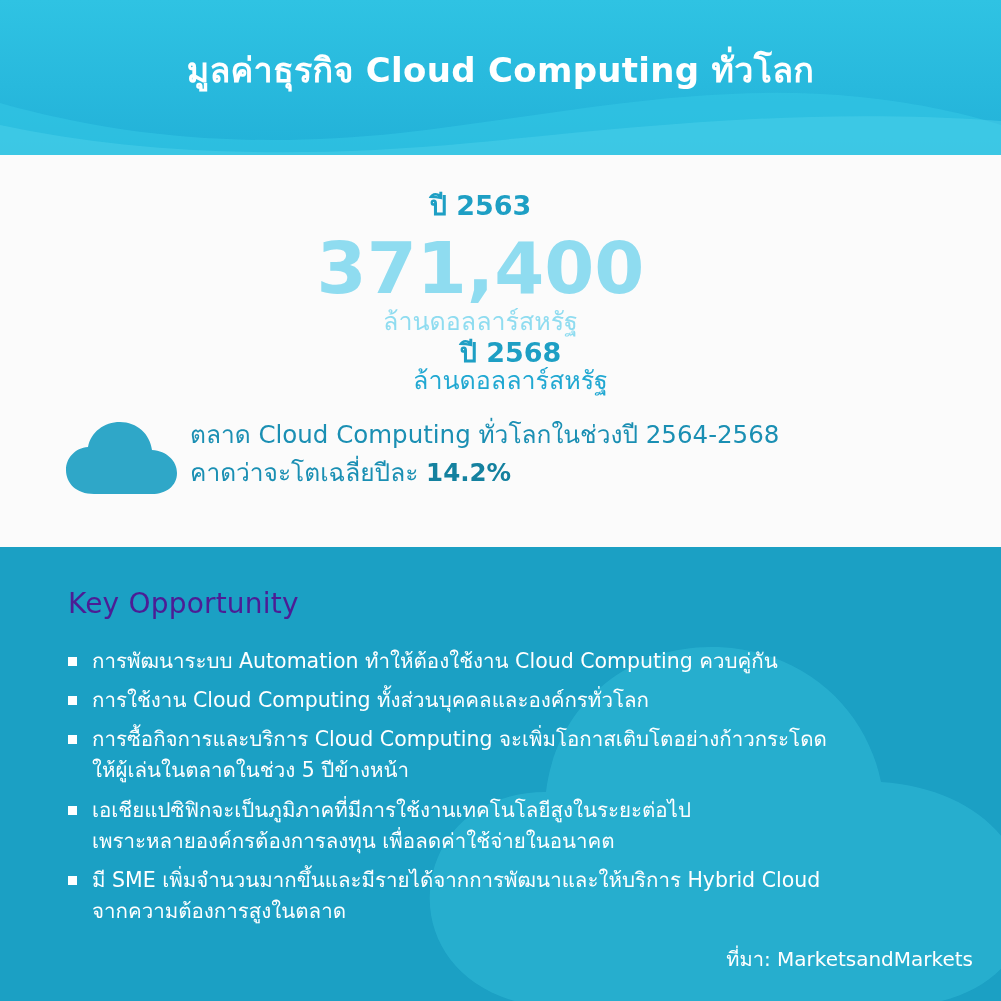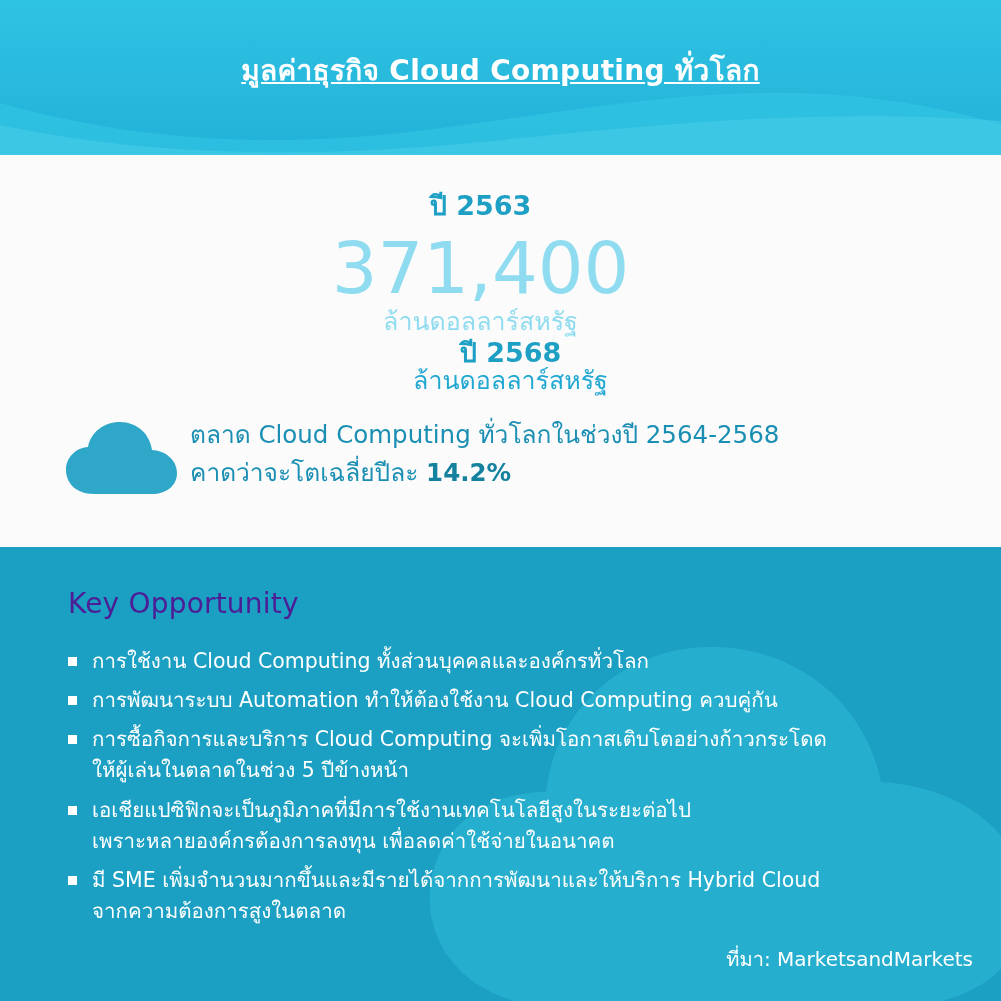--- a/index.html
+++ b/index.html
@@ -41,26 +41,25 @@
   .header-title {
     position: absolute;
     left: 0;
     top: 0;
     width: 1001px;
     height: 140px;
     display: flex;
     align-items: center;
     justify-content: center;
     color: #ffffff;
-    font-size: 28px;
+    font-size: 34px;
     font-weight: bold;
     letter-spacing: 0.3px;
     text-align: center;
     z-index: 3;
-    text-decoration: underline;
   }
 
   
   .mid-panel {
     position: absolute;
     left: 0;
     top: 155px;
     width: 1001px;
     height: 392px;
     background: #fbfbfb;
@@ -79,21 +78,21 @@
     text-align: center;
     position: relative;
   }
   .stat-year {
     font-size: 27px;
     font-weight: bold;
     line-height: 1.2;
   }
   .stat-value {
     font-size: 72px;
-    font-weight: normal;
+    font-weight: bold;
     line-height: 1.18;
     margin-top: 4px;
   }
   .stat-unit {
     font-size: 25px;
     line-height: 1.2;
     margin-top: -4px;
   }
   .stat-left .stat-year { color: #1e9fc4; }
   .stat-left .stat-value { color: #8fdcf0; }
@@ -249,25 +248,25 @@
                C195,130 265,70 350,70 C440,70 505,130 520,205
                C600,210 660,255 665,320 C670,390 610,430 530,430 Z" fill="#2bb3d2" opacity="0.75"></path>
     </svg>
 
     <div class="bottom-inner">
       <h2 class="key-title">Key Opportunity</h2>
 
       <ul class="bullets">
         <li class="bullet">
           <span class="sq"></span>
+          <span>การพัฒนาระบบ Automation ทำให้ต้องใช้งาน Cloud Computing ควบคู่กัน</span>
+        </li>
+        <li class="bullet">
+          <span class="sq"></span>
           <span>การใช้งาน Cloud Computing ทั้งส่วนบุคคลและองค์กรทั่วโลก</span>
-        </li>
-        <li class="bullet">
-          <span class="sq"></span>
-          <span>การพัฒนาระบบ Automation ทำให้ต้องใช้งาน Cloud Computing ควบคู่กัน</span>
         </li>
         <li class="bullet">
           <span class="sq"></span>
           <span>การซื้อกิจการและบริการ Cloud Computing จะเพิ่มโอกาสเติบโตอย่างก้าวกระโดด</span>
           <span class="line2">ให้ผู้เล่นในตลาดในช่วง 5 ปีข้างหน้า</span>
         </li>
         <li class="bullet">
           <span class="sq"></span>
           <span>เอเชียแปซิฟิกจะเป็นภูมิภาคที่มีการใช้งานเทคโนโลยีสูงในระยะต่อไป</span>
           <span class="line2">เพราะหลายองค์กรต้องการลงทุน เพื่อลดค่าใช้จ่ายในอนาคต</span>

